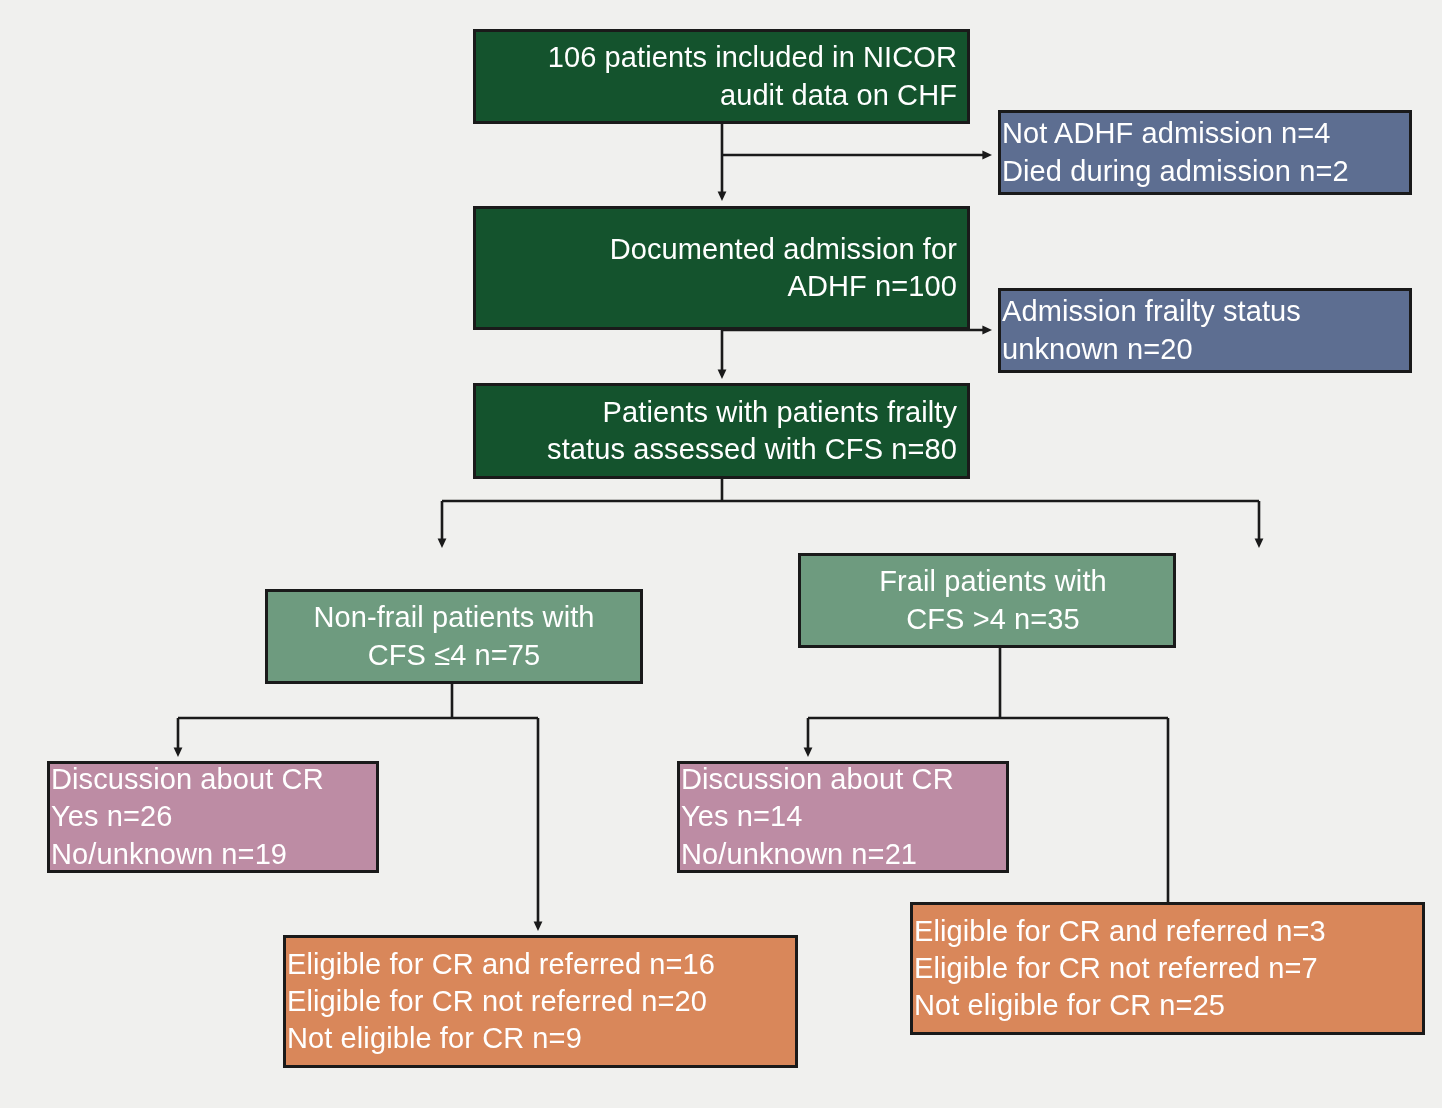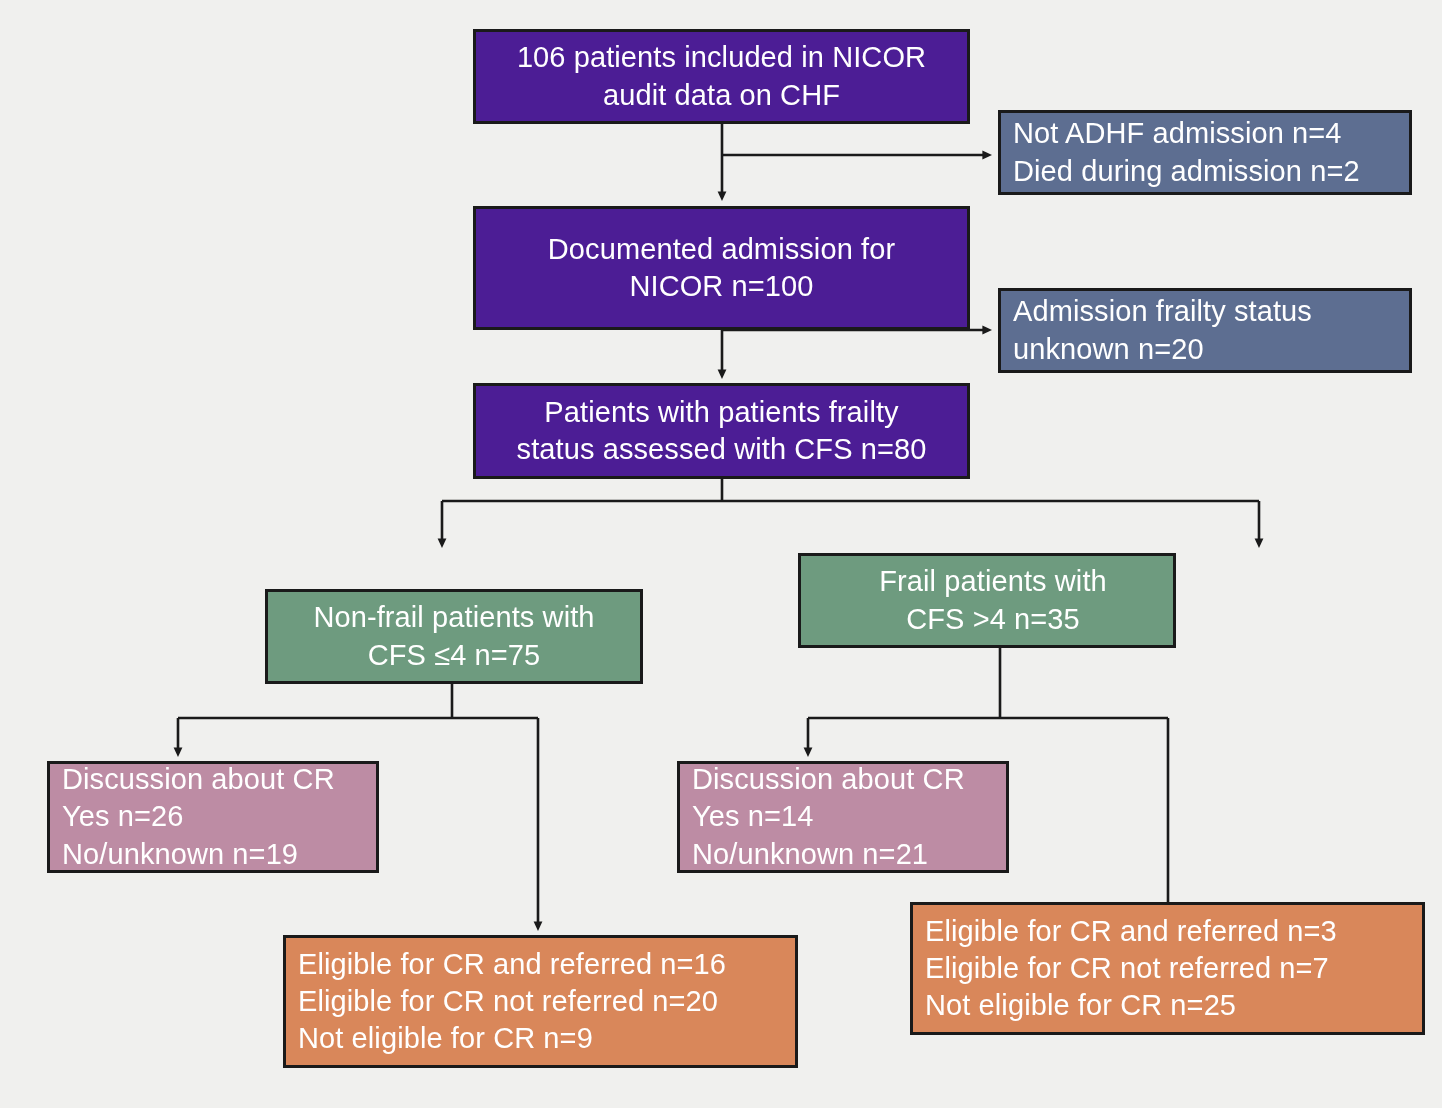--- a/index.html
+++ b/index.html
@@ -31,22 +31,22 @@
     display: flex;
     flex-direction: column;
     justify-content: center;
     font-size: 29px;
     line-height: 1.28;
     letter-spacing: 0.1px;
     z-index: 2;
   }
   .node .ln { display: block; white-space: nowrap; }
   .center { text-align: center; align-items: center; padding: 0 10px; }
-  .left   { text-align: left;  align-items: flex-start; padding: 0 12px; }
-  .red    { background: #4c1d95; }
+  .left   { text-align: left;  align-items: flex-start; padding: 0 1px; }
+  .red    { background: #14532d; align-items: flex-end; }
   .blue   { background: #5d6e91; }
   .green  { background: #6e9b7f; }
   .mauve  { background: #bd8ca4; }
   .orange { background: #d9875a; }
 </style>
 </head>
 <body>
 
 <div id="canvas">
 
@@ -88,21 +88,21 @@
     <span class="ln">audit data on CHF</span>
   </div>
 
   <div class="node blue left" style="left:998px; top:110px; width:414px; height:85px;">
     <span class="ln">Not ADHF admission n=4</span>
     <span class="ln">Died during admission n=2</span>
   </div>
 
   <div class="node red center" style="left:473px; top:206px; width:497px; height:124px;">
     <span class="ln">Documented admission for</span>
-    <span class="ln">NICOR n=100</span>
+    <span class="ln">ADHF n=100</span>
   </div>
 
   <div class="node blue left" style="left:998px; top:288px; width:414px; height:85px;">
     <span class="ln">Admission frailty status</span>
     <span class="ln">unknown n=20</span>
   </div>
 
   <div class="node red center" style="left:473px; top:383px; width:497px; height:96px;">
     <span class="ln">Patients with patients frailty</span>
     <span class="ln">status assessed with CFS n=80</span>

